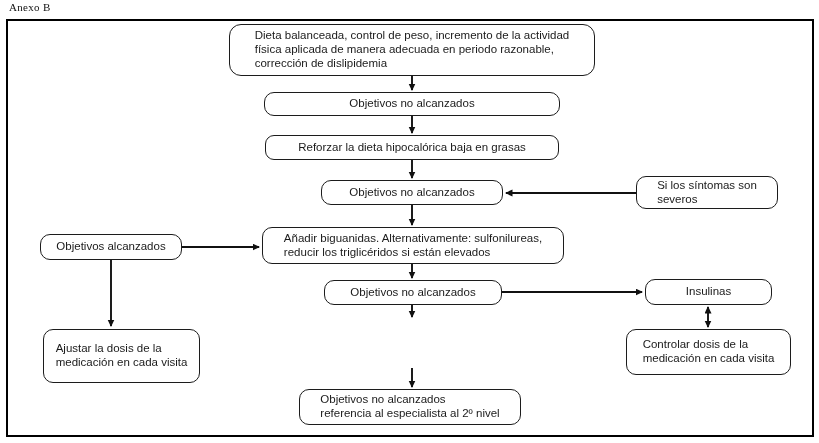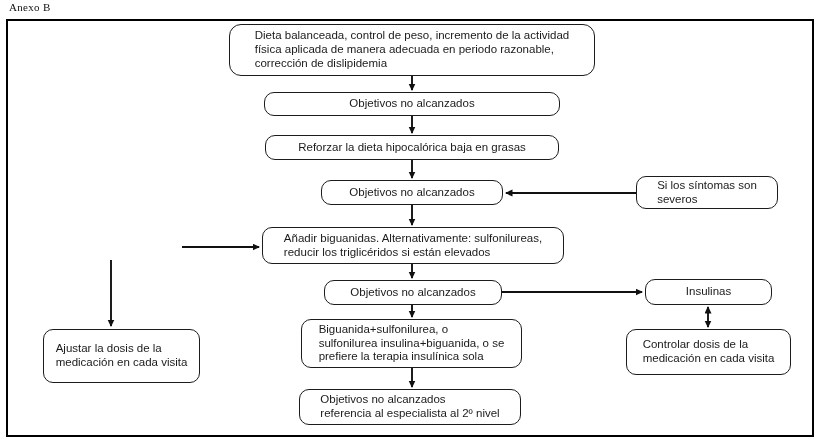--- a/index.html
+++ b/index.html
@@ -53,21 +53,21 @@
     font-size: 11.5px;
     line-height: 1.2;
     color: #1a1a1a;
     white-space: pre-line;
     padding: 1px 5px;
     box-sizing: border-box;
   }
   
   .n-dieta      { left: 229px; top:  24px; width: 366px; height: 52px; border-radius: 12px; }
   .n-obj1       { left: 264px; top:  92px; width: 296px; height: 24px; }
-  .n-reforzar   { left: 265px; top: 135px; width: 294px; height: 25px; }
+  .n-reforzar   { left: 265px; top: 135px; width: 294px; height: 25px; border-radius: 9px; }
   .n-obj2       { left: 321px; top: 180px; width: 182px; height: 25px; }
   .n-sintomas   { left: 636px; top: 176px; width: 142px; height: 33px; }
   .n-objalc     { left:  40px; top: 234px; width: 142px; height: 26px; }
   .n-anadir     { left: 262px; top: 227px; width: 302px; height: 37px; }
   .n-obj3       { left: 324px; top: 280px; width: 178px; height: 25px; }
   .n-insulinas  { left: 645px; top: 279px; width: 127px; height: 26px; }
   .n-biguanida  { left: 301px; top: 319px; width: 221px; height: 49px; }
   .n-controlar  { left: 626px; top: 329px; width: 165px; height: 46px; }
   .n-ajustar    { left:  43px; top: 329px; width: 157px; height: 54px; }
   .n-referencia { left: 299px; top: 389px; width: 222px; height: 36px; }
@@ -105,27 +105,25 @@
   </svg>
 
   <div class="node n-dieta">Dieta balanceada, control de peso, incremento de la actividad
 física aplicada de manera adecuada en periodo razonable,
 corrección de dislipidemia</div>
   <div class="node n-obj1">Objetivos no alcanzados</div>
   <div class="node n-reforzar">Reforzar la dieta hipocalórica baja en grasas</div>
   <div class="node n-obj2">Objetivos no alcanzados</div>
   <div class="node n-sintomas">Si los síntomas son
 severos</div>
+  <div class="node n-objalc">Objetivos alcanzados</div>
   <div class="node n-anadir">Añadir biguanidas. Alternativamente: sulfonilureas,
 reducir los triglicéridos si están elevados</div>
   <div class="node n-obj3">Objetivos no alcanzados</div>
   <div class="node n-insulinas">Insulinas</div>
-  <div class="node n-biguanida">Biguanida+sulfonilurea, o
-sulfonilurea insulina+biguanida, o se
-prefiere la terapia insulínica sola</div>
   <div class="node n-controlar">Controlar dosis de la
 medicación en cada visita</div>
   <div class="node n-ajustar">Ajustar la dosis de la
 medicación en cada visita</div>
   <div class="node n-referencia">Objetivos no alcanzados
 referencia al especialista al 2º nivel</div>
 
 </div>
 
 </body></html>

